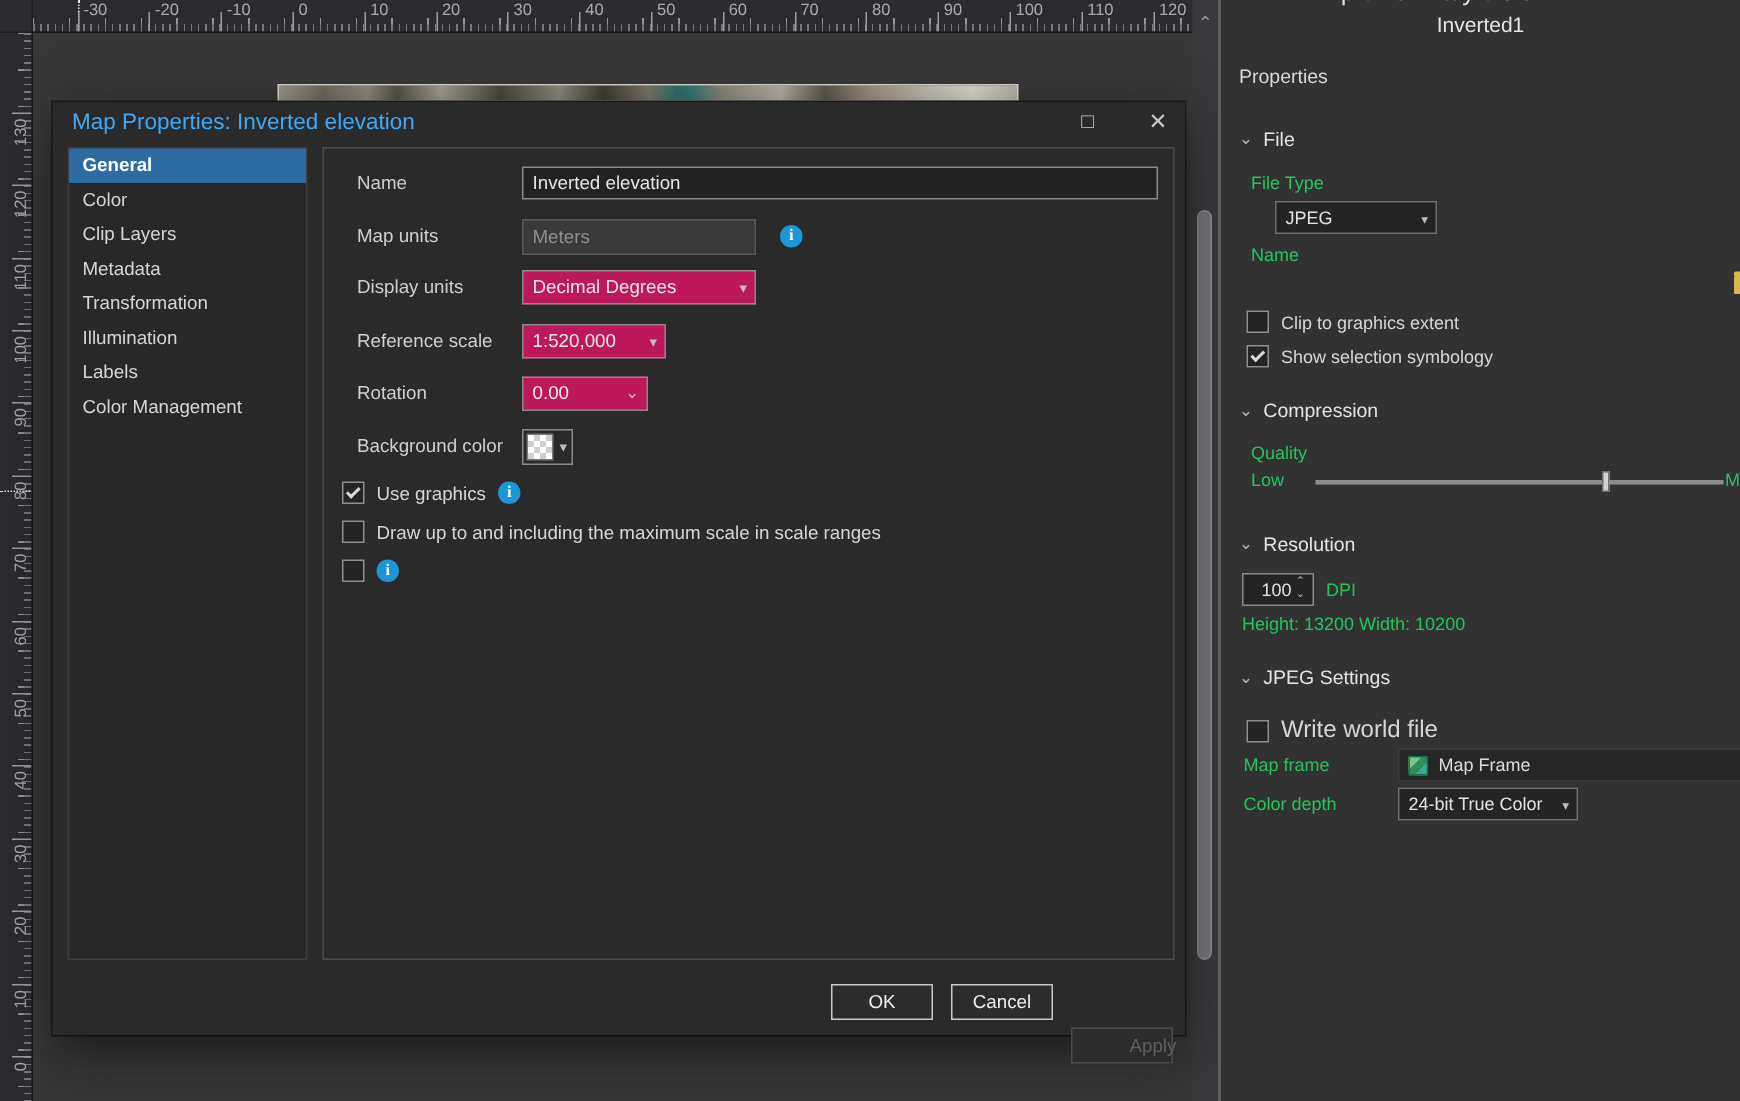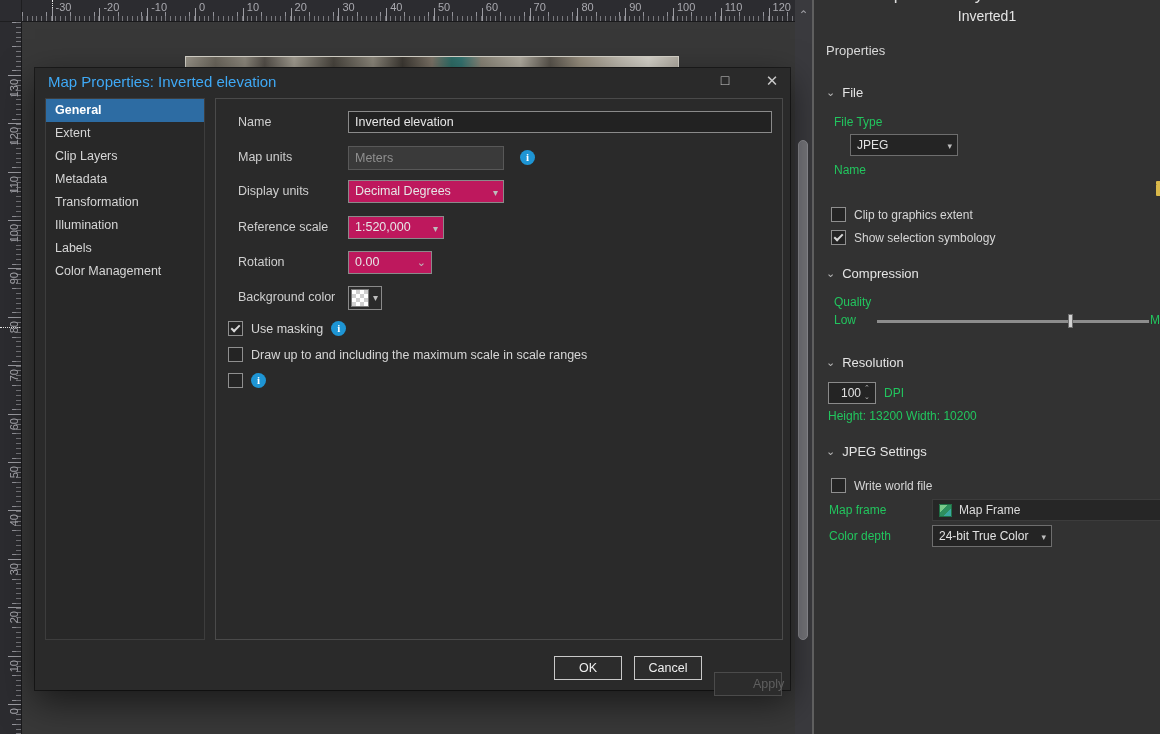--- a/index.html
+++ b/index.html
@@ -168,21 +168,21 @@
     <div class="thumb"></div>
   </div>
 
   <div class="abs" id="dlg">
     <div id="dlg-title">Map Properties: Inverted elevation</div>
     <div class="win-btn" id="dlg-max">□</div>
     <div class="win-btn" id="dlg-close">✕</div>
 
     <div id="dlg-side">
       <div class="side-item sel">General</div>
-      <div class="side-item">Extent</div>
+      <div class="side-item">Color</div>
       <div class="side-item">Clip Layers</div>
       <div class="side-item">Metadata</div>
       <div class="side-item">Transformation</div>
       <div class="side-item">Illumination</div>
       <div class="side-item">Labels</div>
       <div class="side-item">Color Management</div>
     </div>
 
     <div id="dlg-panel">
       <div class="flabel" style="top:16px;">Name</div>
@@ -213,36 +213,36 @@
       <div class="flabel" style="top:191px;">Background color</div>
       <div class="swatch" style="left:132px; top:187px;">
         <span class="chk"></span>
         <span class="arr">▾</span>
       </div>
 
       <div class="cbrow" style="left:12px; top:222px;">
         <span class="cb on">
             <span class="mark"></span>
           </span>
-        <span>Use masking</span>
+        <span>Use graphics</span>
         <span class="info">i</span>
       </div>
       <div class="cbrow" style="left:12px; top:248px;">
         <span class="cb"></span>
         <span>Draw up to and including the maximum scale in scale ranges</span>
       </div>
       <div class="cbrow" style="left:12px; top:274px;">
         <span class="cb"></span>
         <span class="info">i</span>
       </div>
     </div>
 
     <div class="btn" style="left:519px; top:588px;">OK</div>
     <div class="btn" style="left:599px; top:588px;">Cancel</div>
-    <div class="btn disabled" style="left:679px; top:604px;padding-left:38px;">Apply</div>
+    <div class="btn disabled" style="left:679px; top:617px;padding-left:38px;">Apply</div>
   </div>
 
   <div class="abs" id="panel">
     <div class="clipped">Export Layout</div>
     <div class="pname">Inverted1</div>
     <div class="props">Properties</div>
 
     <div class="sect" style="top:85px;">
       <span class="chev">⌄</span>
       <span>File</span>
@@ -283,21 +283,21 @@
       <span class="val">100</span>
       <span class="arrows"><span>⌃</span><br><span>⌄</span></span>
     </div>
     <div class="plabel" style="left:70px; top:386px;">DPI</div>
     <div class="plabel" style="left:14px; top:409px;">Height: 13200 Width: 10200</div>
 
     <div class="sect" style="top:444px;">
       <span class="chev">⌄</span>
       <span>JPEG Settings</span>
     </div>
-    <div class="cbrow" style="left:17px; top:478px; font-size:12px;text-align:center;">
+    <div class="cbrow" style="left:17px; top:478px; font-size:16px;text-align:center;">
       <span class="cb"></span>
       <span>Write world file</span>
     </div>
     <div class="plabel" style="left:15px; top:503px;">Map frame</div>
     <div class="abs" id="mapframe-dd">
       <span class="mf-icon"></span>
       <span>Map Frame</span>
     </div>
     <div class="plabel" style="left:15px; top:529px;">Color depth</div>
     <div class="pselect" style="left:118px; top:525px; width:120px; height:22px;">

